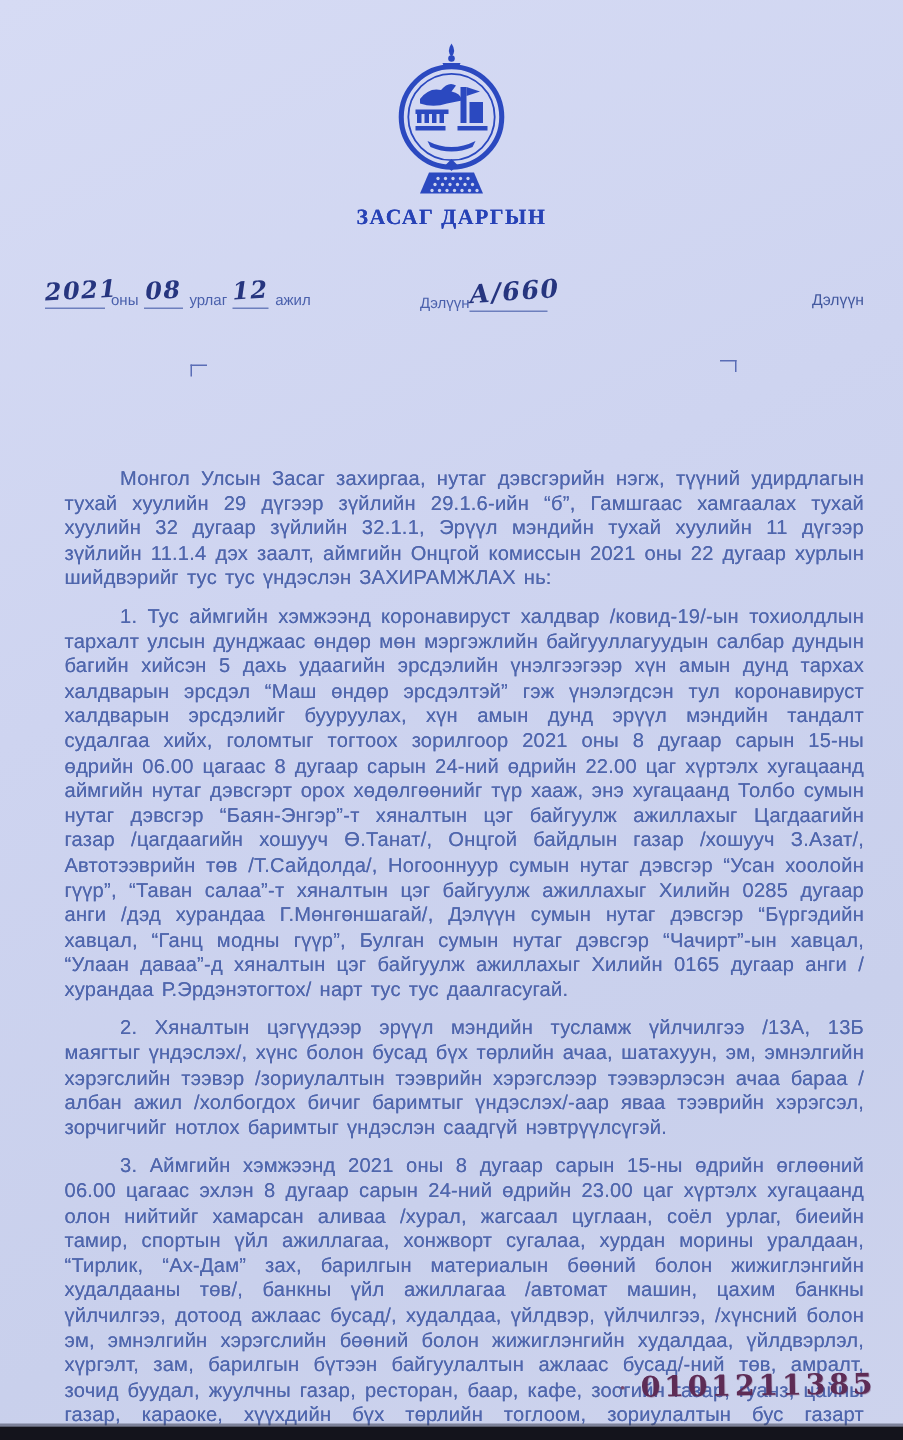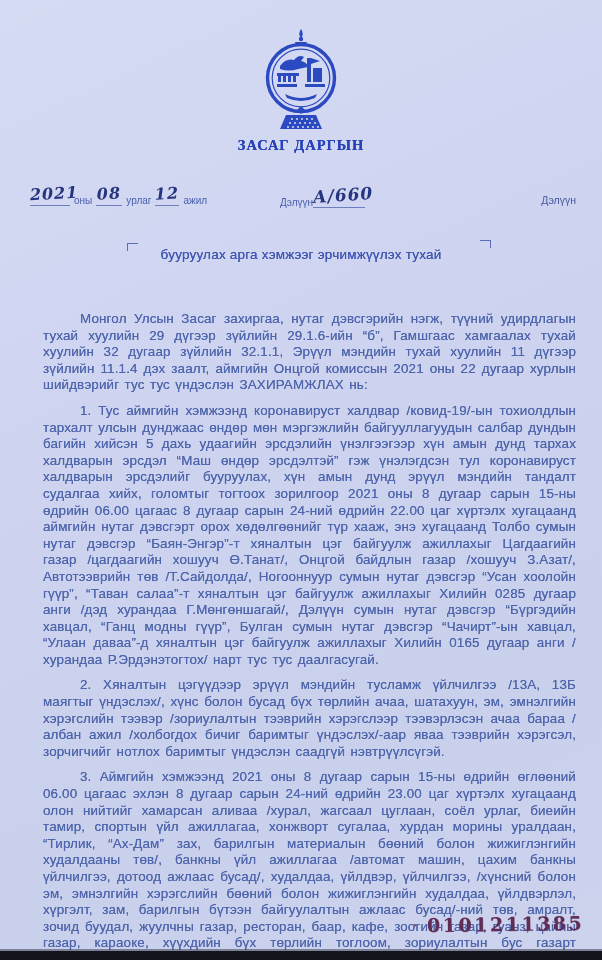--- a/index.html
+++ b/index.html
@@ -134,21 +134,20 @@
     <div class="d-mid">
       <span>Дэлүүн</span><span class="slot" style="width:52px"><span class="hw hw-num">А/660</span></span>
     </div>
     <div class="d-right">Дэлүүн</div>
   </div>
 
   <div class="bracket tl"></div>
   <div class="bracket tr"></div>
 
   <div class="subject">
-    <div>бууруулах арга хэмжээг эрчимжүүлэх тухай</div>
   </div>
 
   <div class="bodytext">
     <p>Монгол Улсын Засаг захиргаа, нутаг дэвсгэрийн нэгж, түүний удирдлагын тухай хуулийн 29 дүгээр зүйлийн 29.1.6-ийн “б”, Гамшгаас хамгаалах тухай хуулийн 32 дугаар зүйлийн 32.1.1, Эрүүл мэндийн тухай хуулийн 11 дүгээр зүйлийн 11.1.4 дэх заалт, аймгийн Онцгой комиссын 2021 оны 22 дугаар хурлын шийдвэрийг тус тус үндэслэн ЗАХИРАМЖЛАХ нь:</p>
     <p>1. Тус аймгийн хэмжээнд коронавируст халдвар /ковид-19/-ын тохиолдлын тархалт улсын дунджаас өндөр мөн мэргэжлийн байгууллагуудын салбар дундын багийн хийсэн 5 дахь удаагийн эрсдэлийн үнэлгээгээр хүн амын дунд тархах халдварын эрсдэл “Маш өндөр эрсдэлтэй” гэж үнэлэгдсэн тул коронавируст халдварын эрсдэлийг бууруулах, хүн амын дунд эрүүл мэндийн тандалт судалгаа хийх, голомтыг тогтоох зорилгоор 2021 оны 8 дугаар сарын 15-ны өдрийн 06.00 цагаас 8 дугаар сарын 24-ний өдрийн 22.00 цаг хүртэлх хугацаанд аймгийн нутаг дэвсгэрт орох хөдөлгөөнийг түр хааж, энэ хугацаанд Толбо сумын нутаг дэвсгэр “Баян-Энгэр”-т хяналтын цэг байгуулж ажиллахыг Цагдаагийн газар /цагдаагийн хошууч Ө.Танат/, Онцгой байдлын газар /хошууч З.Азат/, Автотээврийн төв /Т.Сайдолда/, Ногооннуур сумын нутаг дэвсгэр “Усан хоолойн гүүр”, “Таван салаа”-т хяналтын цэг байгуулж ажиллахыг Хилийн 0285 дугаар анги /дэд хурандаа Г.Мөнгөншагай/, Дэлүүн сумын нутаг дэвсгэр “Бүргэдийн хавцал, “Ганц модны гүүр”, Булган сумын нутаг дэвсгэр “Чачирт”-ын хавцал, “Улаан даваа”-д хяналтын цэг байгуулж ажиллахыг Хилийн 0165 дугаар анги /хурандаа Р.Эрдэнэтогтох/ нарт тус тус даалгасугай.</p>
     <p>2. Хяналтын цэгүүдээр эрүүл мэндийн тусламж үйлчилгээ /13А, 13Б маягтыг үндэслэх/, хүнс болон бусад бүх төрлийн ачаа, шатахуун, эм, эмнэлгийн хэрэгслийн тээвэр /зориулалтын тээврийн хэрэгслээр тээвэрлэсэн ачаа бараа /албан ажил /холбогдох бичиг баримтыг үндэслэх/-аар яваа тээврийн хэрэгсэл, зорчигчийг нотлох баримтыг үндэслэн саадгүй нэвтрүүлсүгэй.</p>
     <p>3. Аймгийн хэмжээнд 2021 оны 8 дугаар сарын 15-ны өдрийн өглөөний 06.00 цагаас эхлэн 8 дугаар сарын 24-ний өдрийн 23.00 цаг хүртэлх хугацаанд олон нийтийг хамарсан аливаа /хурал, жагсаал цуглаан, соёл урлаг, биеийн тамир, спортын үйл ажиллагаа, хонжворт сугалаа, хурдан морины уралдаан, “Тирлик, “Ах-Дам” зах, барилгын материалын бөөний болон жижиглэнгийн худалдааны төв/, банкны үйл ажиллагаа /автомат машин, цахим банкны үйлчилгээ, дотоод ажлаас бусад/, худалдаа, үйлдвэр, үйлчилгээ, /хүнсний болон эм, эмнэлгийн хэрэгслийн бөөний болон жижиглэнгийн худалдаа, үйлдвэрлэл, хүргэлт, зам, барилгын бүтээн байгуулалтын ажлаас бусад/-ний төв, амралт, зочид буудал, жуулчны газар, ресторан, баар, кафе, зоогийн газар, гуанз, цайны газар, караоке, хүүхдийн бүх төрлийн тоглоом, зориулалтын бус газарт худалдаалагдаж байгаа хүнсний</p>
   </div>
 
   <div class="stamp">0101211385</div>

